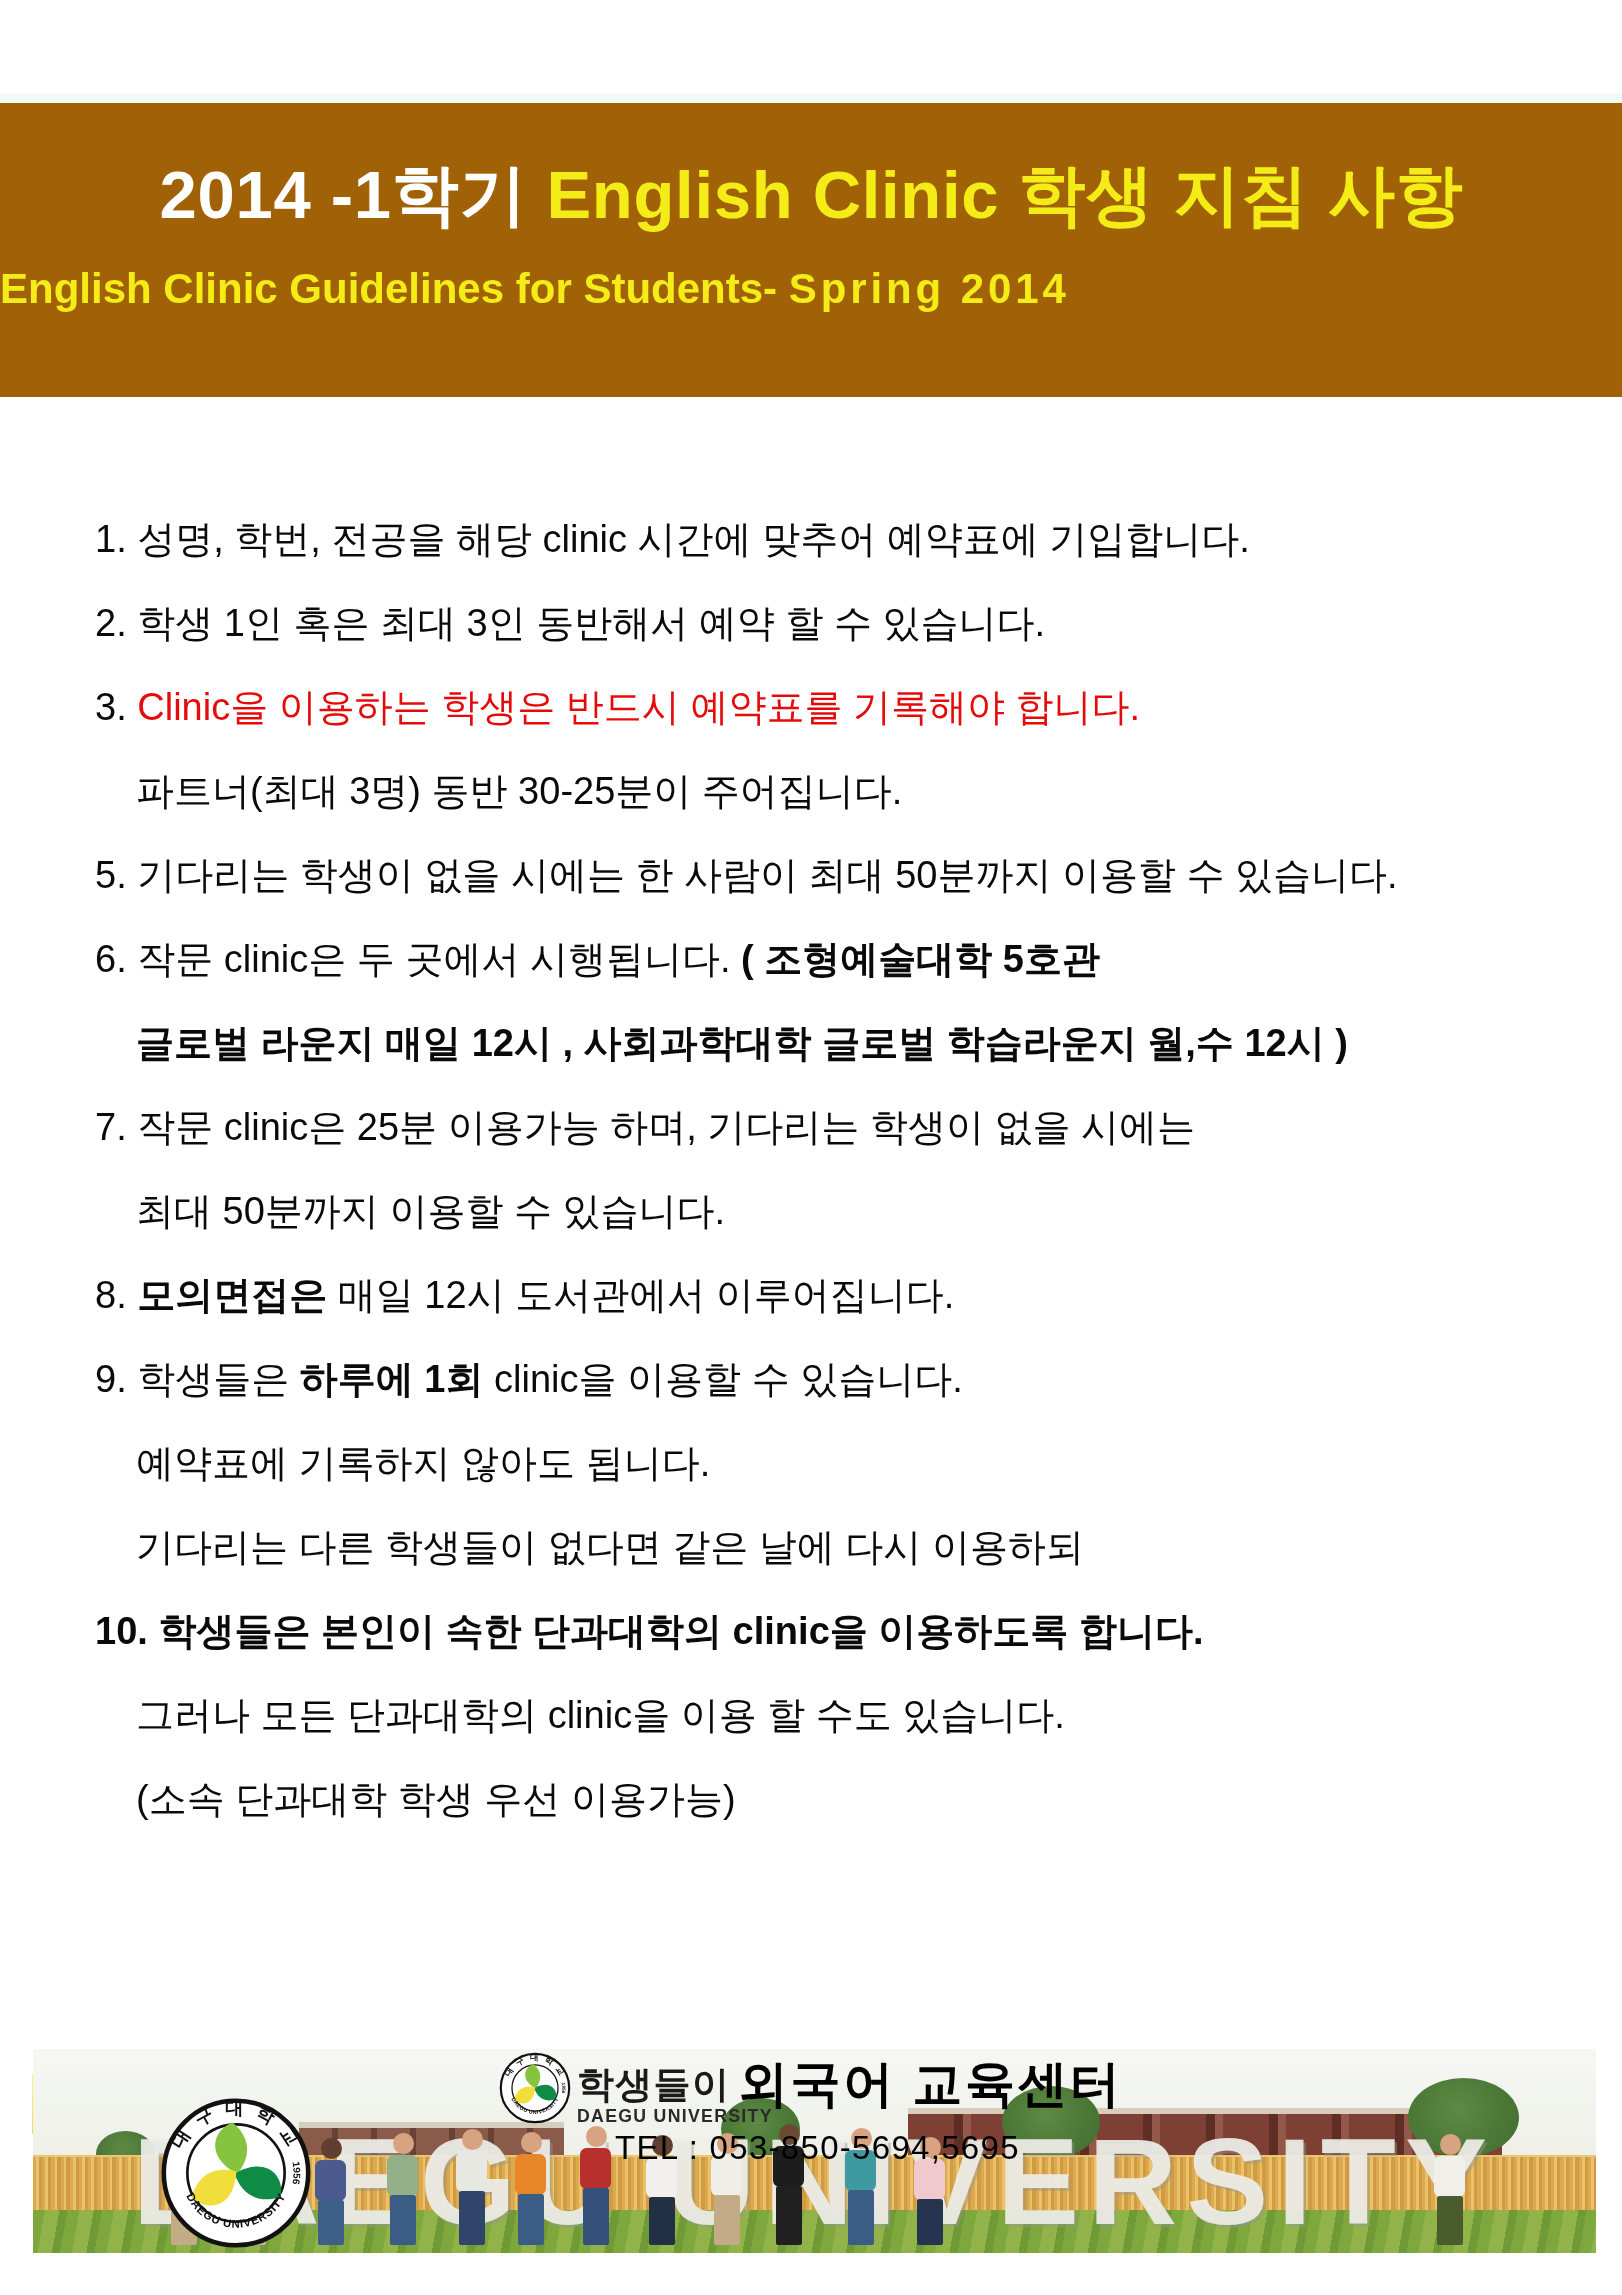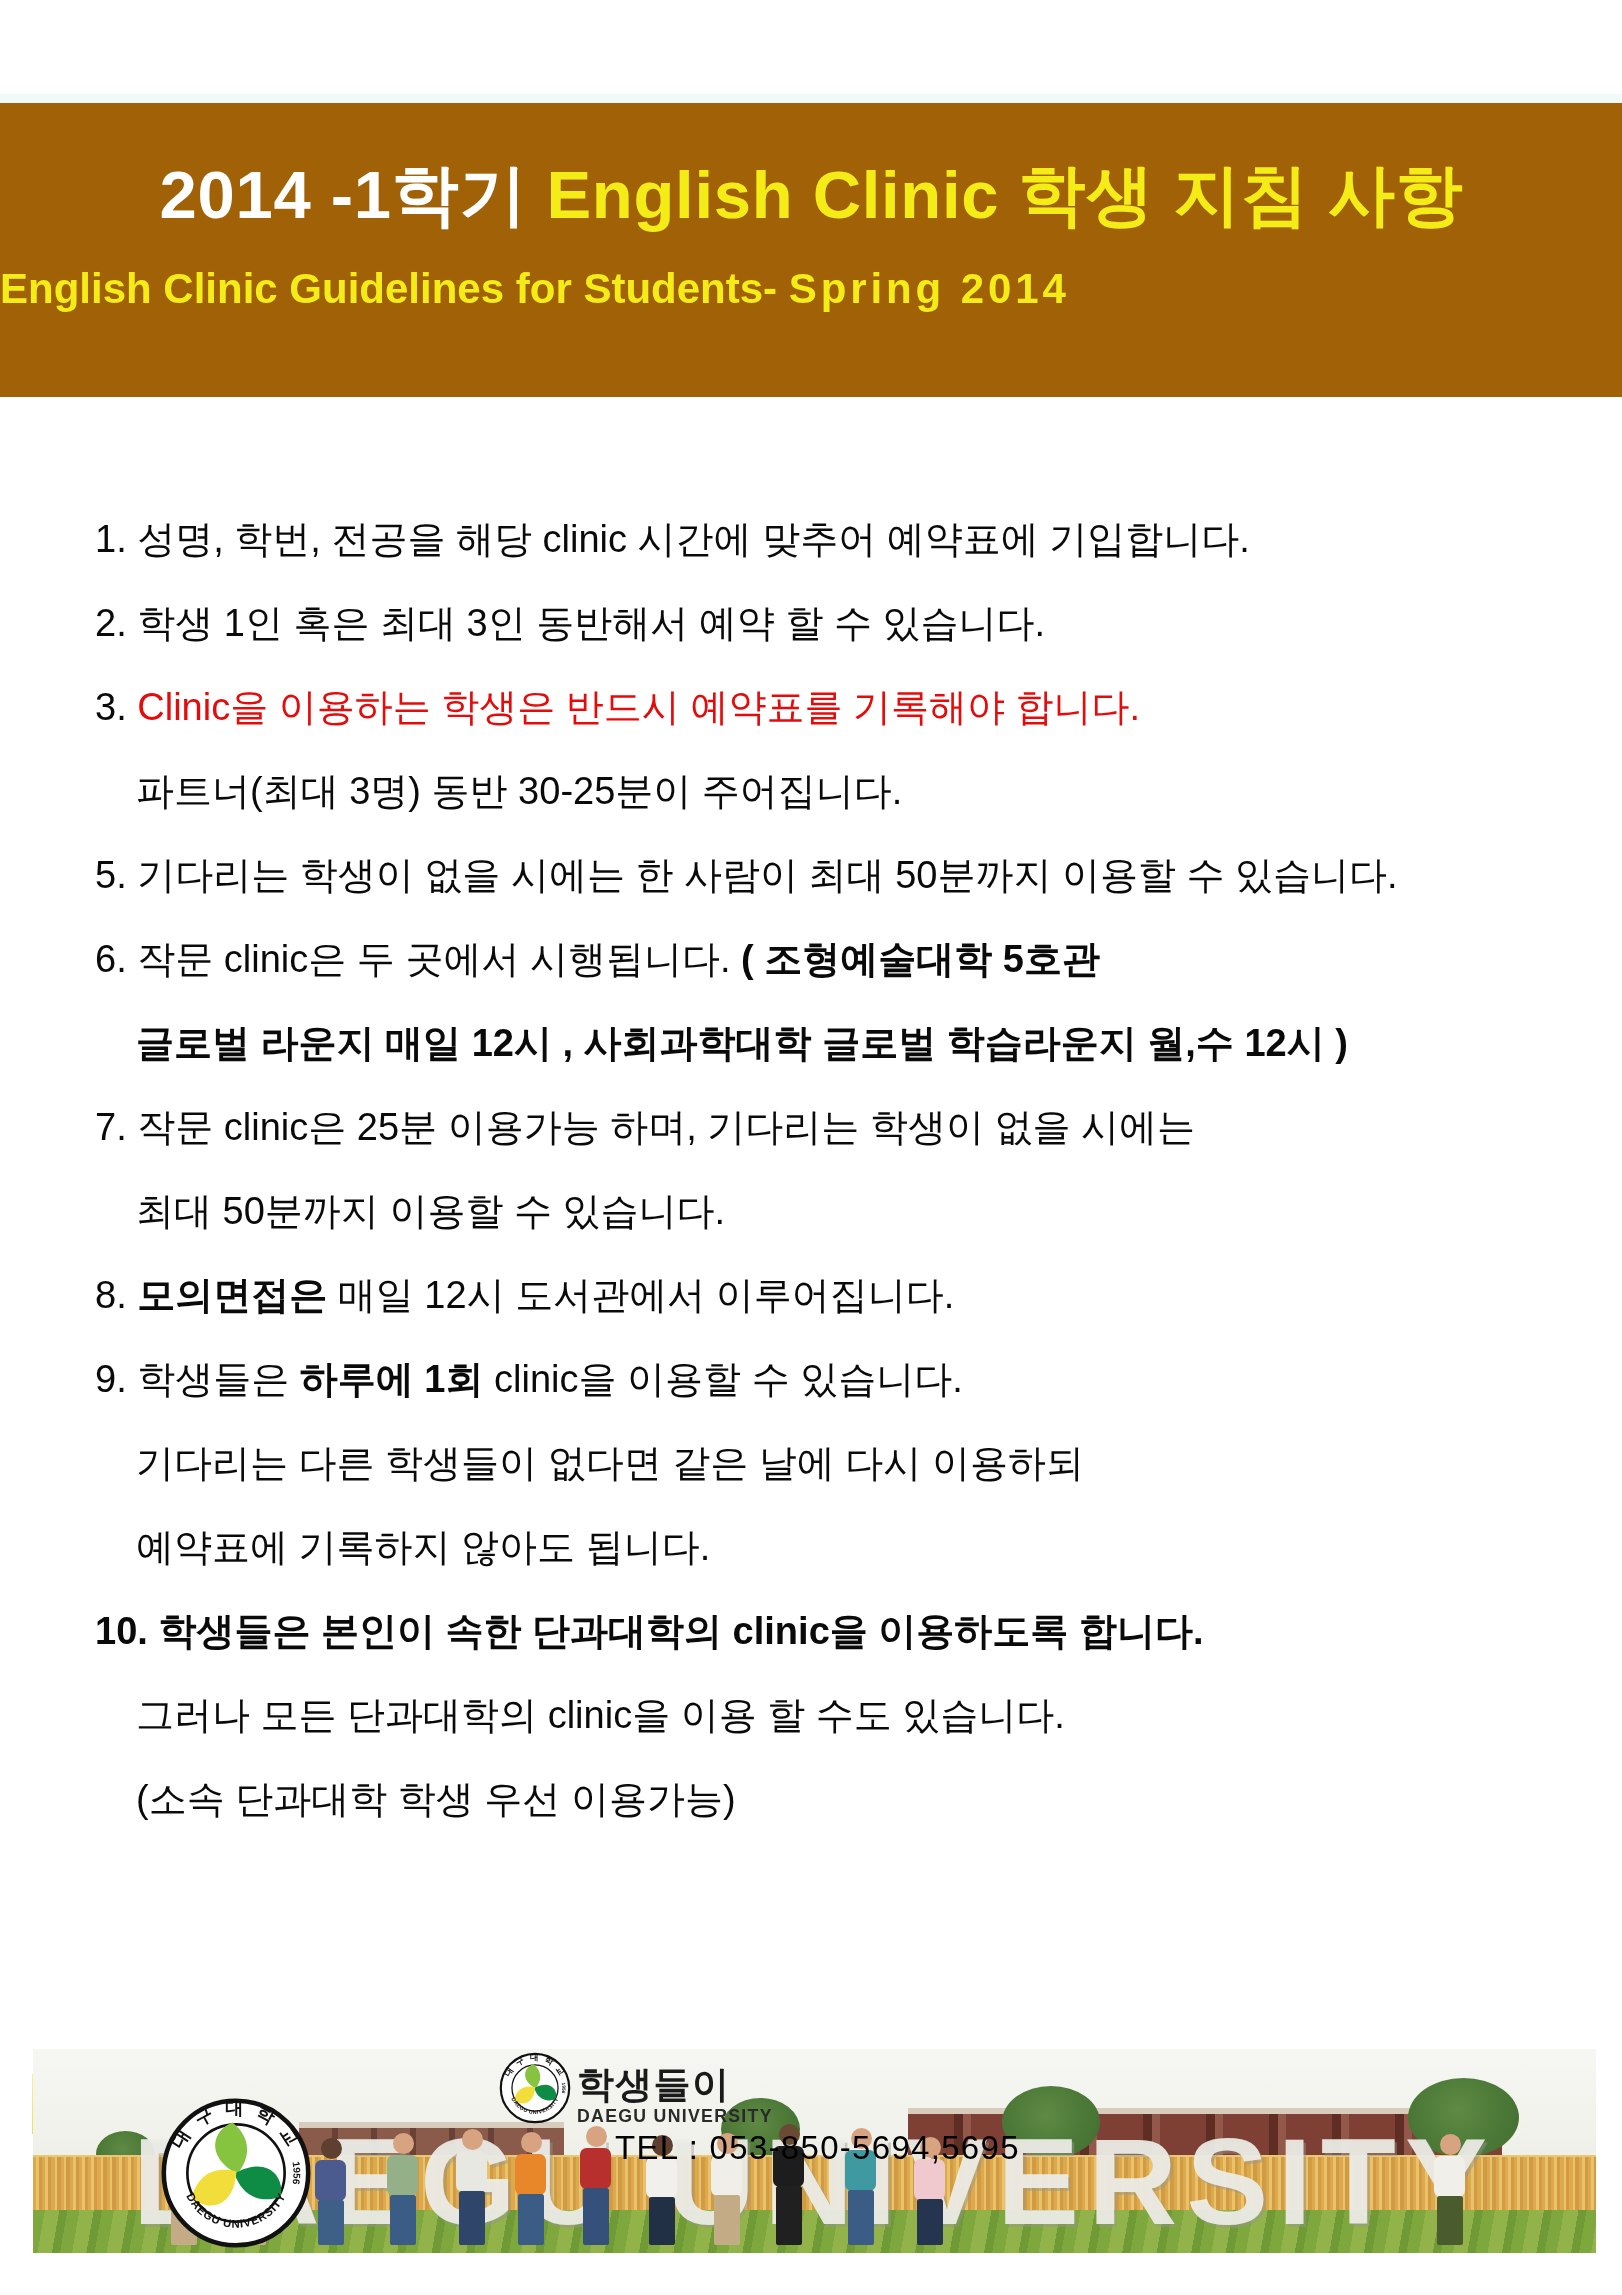--- a/index.html
+++ b/index.html
@@ -93,22 +93,22 @@
       <div class="g-line"><span class="seg-n">2. </span><span class="seg-u">학생 1인 혹은 최대 3인 동반</span><span class="seg-n">해서 예약 할 수 있습니다.</span></div>
       <div class="g-line"><span class="seg-n">3. </span><span class="seg-r">Clinic을 이용하는 학생은 반드시 예약표를 기록해야 합니다.</span></div>
       <div class="g-line ind"><span class="seg-u">파트너(최대 3명) 동반 30-25분이 주어집니다.</span></div>
       <div class="g-line"><span class="seg-n">5. 기다리는 학생이 없을 시에는 한 사람이 최대 50분까지 이용할 수 있습니다.</span></div>
       <div class="g-line"><span class="seg-n">6. 작문 clinic은 두 곳에서 시행됩니다.  </span><span class="seg-b">( 조형예술대학 5호관</span></div>
       <div class="g-line ind"><span class="seg-b">글로벌 라운지 매일 12시 , 사회과학대학 글로벌 학습라운지 월,수 12시 )</span></div>
       <div class="g-line"><span class="seg-n">7. 작문 clinic은 25분 이용가능 하며, 기다리는 학생이 없을 시에는</span></div>
       <div class="g-line ind"><span class="seg-n">최대 50분까지 이용할 수 있습니다.</span></div>
       <div class="g-line"><span class="seg-n">8. </span><span class="seg-b">모의면접은</span><span class="seg-n"> </span><span class="seg-u">매일 12시 도서관</span><span class="seg-n">에서 이루어집니다.</span></div>
       <div class="g-line"><span class="seg-n">9. 학생들은 </span><span class="seg-b">하루에 1회</span><span class="seg-n"> clinic을 이용할 수 있습니다.</span></div>
+      <div class="g-line ind"><span class="seg-n">예약표에 기록하지 않아도 됩니다.</span></div>
       <div class="g-line ind"><span class="seg-n">기다리는 다른 학생들이 없다면 같은 날에 다시 이용하되</span></div>
-      <div class="g-line ind"><span class="seg-n">예약표에 기록하지 않아도 됩니다.</span></div>
       <div class="g-line"><span class="seg-b">10. 학생들은 본인이 속한 단과대학의 clinic을 이용하도록 합니다.</span></div>
       <div class="g-line ind"><span class="seg-n">그러나 모든 단과대학의 clinic을 이용 할 수도 있습니다.</span></div>
       <div class="g-line ind"><span class="seg-n">(소속 단과대학 학생 우선 이용가능)</span></div>
     </div>
 
   <div class="yellow-square"></div>
 
   <div class="photo">
     <div class="sky"></div>
     <div class="bld bld-l"></div>
@@ -228,16 +228,17 @@
     </text>
     <text font-size="13" font-weight="bold" fill="#111">
       <textPath href="#sealYearArc" startOffset="50%" text-anchor="middle">1956</textPath>
     </text>
   </svg>
 
   <div class="wordmark">
     <div class="kr">학생들이</div>
     <div class="en">DAEGU UNIVERSITY</div>
   </div>
+  <div class="center-name">외국어 교육센터</div>
   <div class="tel-line">TEL : 053-850-5694,5695</div>
 
 </div>
 
 
 </body></html>

